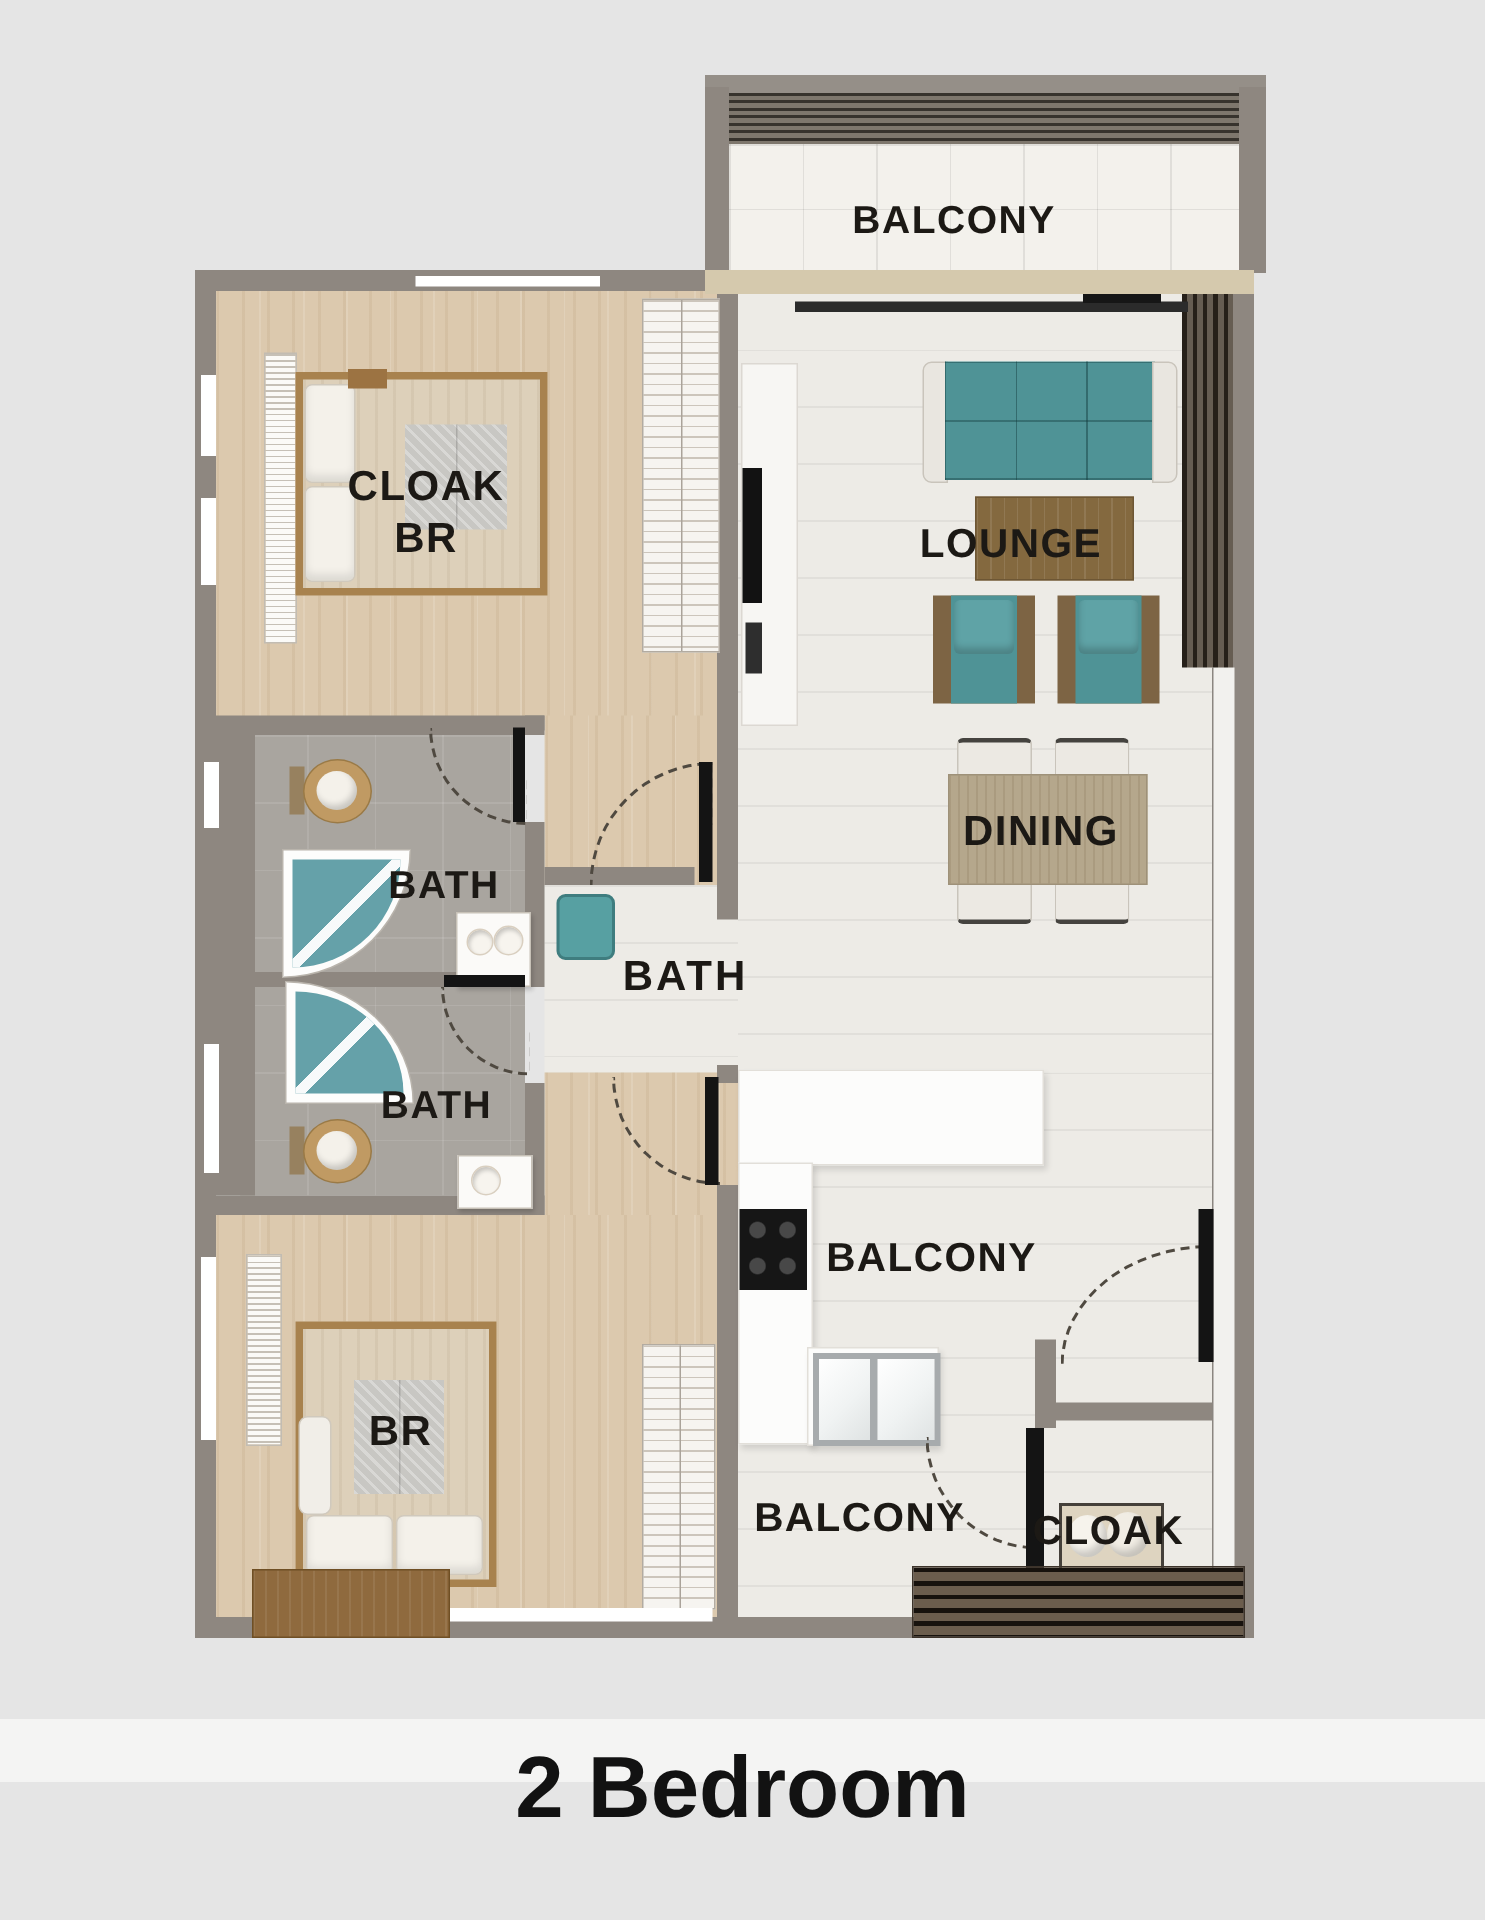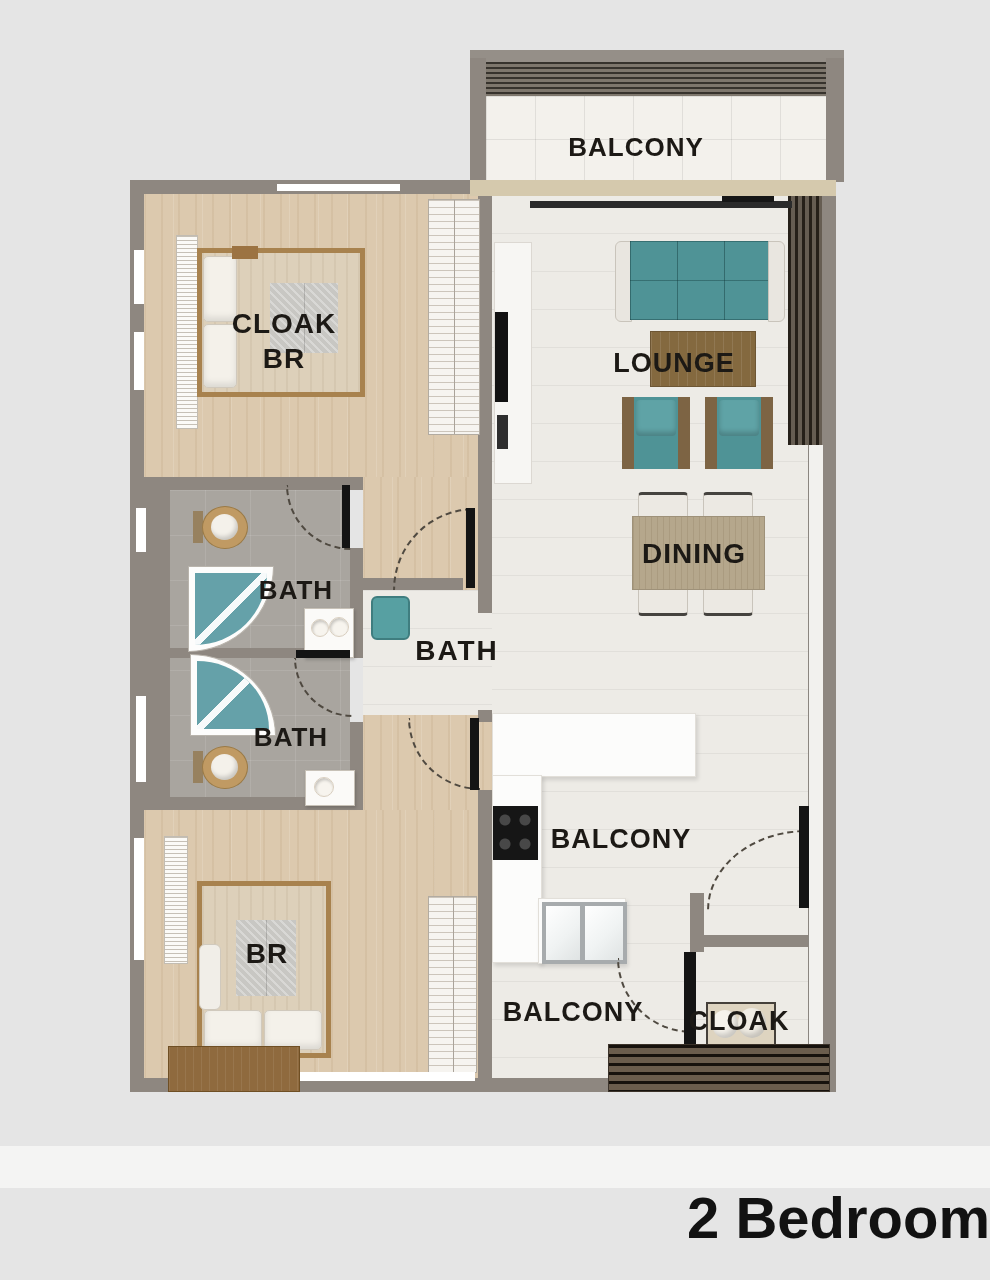--- a/index.html
+++ b/index.html
@@ -234,15 +234,15 @@
   <div class="lbl" style="left:694px;top:554px;font-size:28px;">DINING</div>
   <div class="lbl" style="left:296px;top:590px;font-size:26px;">BATH</div>
   <div class="lbl" style="left:457px;top:651px;font-size:28px;letter-spacing:2px;">BATH</div>
   <div class="lbl" style="left:291px;top:737px;font-size:26px;">BATH</div>
   <div class="lbl" style="left:621px;top:839px;font-size:27px;">BALCONY</div>
   <div class="lbl" style="left:267px;top:954px;font-size:28px;">BR</div>
   <div class="lbl" style="left:573px;top:1012px;font-size:27px;">BALCONY</div>
   <div class="lbl" style="left:739px;top:1021px;font-size:27px;">CLOAK</div>
 
   <div class="abs" style="left:0;top:1146px;width:990px;height:42px;background:#f4f4f3;"></div>
-  <div class="abs" style="left:0;top:1158px;width:990px;text-align:right;font-size:58px;font-weight:700;color:#121212;z-index:41;margin-top:26px;">2 Bedroom</div>
+  <div class="abs" style="left:0;top:1158px;width:990px;text-align:center;font-size:58px;font-weight:700;color:#121212;z-index:41;">2 Bedroom</div>
 
 </div>
 
 </body></html>

